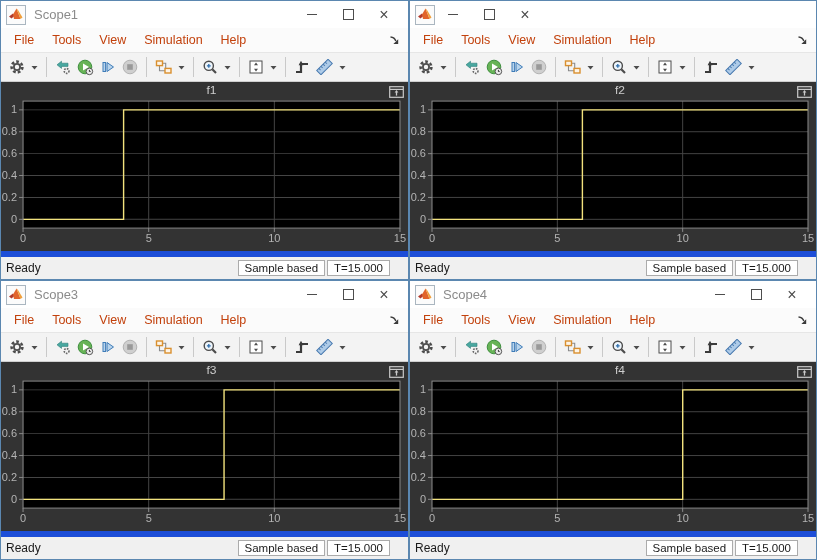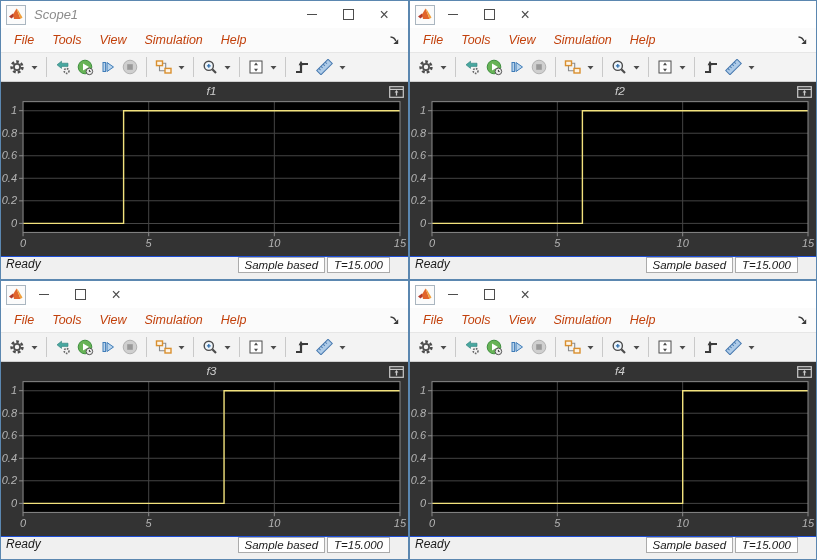--- a/index.html
+++ b/index.html
@@ -1,38 +1,38 @@
 <!DOCTYPE html>
 <html><head>
 <meta charset="utf-8">
 <style>
   html,body{margin:0;padding:0;}
   body{width:817px;height:560px;overflow:hidden;background:#222;
        font-family:"Liberation Sans",sans-serif;-webkit-font-smoothing:antialiased;}
   .grid{display:grid;grid-template-columns:409px 408px;grid-template-rows:280px 280px;width:817px;height:560px;}
-  .window{box-sizing:border-box;border:1px solid #5b87b0;background:#fff;display:flex;flex-direction:column;overflow:hidden;font-style:italic;}
+  .window{box-sizing:border-box;border:1px solid #5b87b0;background:#fff;display:flex;flex-direction:column;overflow:hidden;}
   .titlebar{flex:0 0 27px;background:#ffffff;display:flex;align-items:center;padding-left:5px;}
   .app-icon-box{width:18px;height:18px;border:1px solid #aab6c0;background:#fbfbfb;display:flex;align-items:center;justify-content:center;}
   .title-text{margin-left:8px;font-size:13px;color:#8b8b8b;flex:1;white-space:nowrap;}
   .win-controls{display:flex;align-items:center;margin-right:6px;}
   .win-btn{width:36px;height:22px;display:flex;align-items:center;justify-content:center;color:#4d4d4d;}
   .min-bar{width:10px;height:1px;background:#4d4d4d;}
   .max-box{width:9px;height:9px;border:1px solid #4d4d4d;}
   .close-glyph{font-size:16px;line-height:16px;color:#4d4d4d;}
   .menubar{flex:0 0 24px;background:#fbfbfb;display:flex;align-items:center;padding:0 8px 0 4px;}
   .menu-item{font-size:12.5px;color:#c2410c;padding:3px 9px;cursor:default;}
   .dock-btn{margin-left:auto;display:flex;align-items:center;}
   .toolbar{flex:0 0 28px;background:#f3f3f3;border-top:1px solid #e6e6e6;border-bottom:1px solid #cfcfcf;display:flex;align-items:center;padding:0 5px;}
   .tbtn{height:24px;display:flex;align-items:center;justify-content:center;padding:0 3px;}
   .caret-btn{height:24px;display:flex;align-items:center;justify-content:center;padding:0 3px;}
   .sep{width:1px;height:20px;background:#c9c9c9;margin:0 5px;}
   .plotarea{flex:1;background:#333333;position:relative;}
   .plot-svg{position:absolute;left:0;top:0;width:100%;height:100%;display:block;}
   .max-axes-btn{position:absolute;top:3px;right:4px;width:16px;height:13px;display:flex;align-items:center;justify-content:center;}
-  .statusbar{flex:0 0 22px;background:#f0f0f0;border-top:1px solid #1d4ed8;display:flex;align-items:flex-start;padding-left:5px;font-size:12px;color:#1a1a1a;}
+  .statusbar{flex:0 0 22px;background:#f0f0f0;border-top:6px solid #1d4ed8;display:flex;align-items:center;padding-left:5px;font-size:12px;color:#1a1a1a;}
   .status-right{margin-left:auto;display:flex;gap:2px;margin-right:18px;}
   .status-box{border:1px solid #ababab;background:#ffffff;padding:1px 6px;font-size:11.5px;color:#1a1a1a;white-space:nowrap;}
 </style>
 </head>
 <body>
 
 <div class="grid">
   <div class="window">
 
     <div class="titlebar">
@@ -421,20 +421,21 @@
   <div class="window">
 
     <div class="titlebar">
       <span class="app-icon-box">
         <svg width="14" height="13" viewBox="0 0 14 13">
           <polygon points="0,8.5 4,5.5 6,7.5 2.5,10.5" fill="#b23c2e"></polygon>
           <polygon points="4,6.5 7.5,0.5 11.5,11 5,11" fill="#e1642c"></polygon>
           <polygon points="7.5,0.5 11.5,11 13.5,9.5 9,2" fill="#f0a03c"></polygon>
         </svg>
       </span>
+      <span class="title-text">Scope3</span>
       <span class="win-controls">
         <span class="win-btn">
             <span class="min-bar"></span>
           </span>
         <span class="win-btn">
             <span class="max-box"></span>
           </span>
         <span class="win-btn">
             <span class="close-glyph">×</span>
           </span>
@@ -613,20 +614,21 @@
   <div class="window">
 
     <div class="titlebar">
       <span class="app-icon-box">
         <svg width="14" height="13" viewBox="0 0 14 13">
           <polygon points="0,8.5 4,5.5 6,7.5 2.5,10.5" fill="#b23c2e"></polygon>
           <polygon points="4,6.5 7.5,0.5 11.5,11 5,11" fill="#e1642c"></polygon>
           <polygon points="7.5,0.5 11.5,11 13.5,9.5 9,2" fill="#f0a03c"></polygon>
         </svg>
       </span>
+      <span class="title-text">Scope4</span>
       <span class="win-controls">
         <span class="win-btn">
             <span class="min-bar"></span>
           </span>
         <span class="win-btn">
             <span class="max-box"></span>
           </span>
         <span class="win-btn">
             <span class="close-glyph">×</span>
           </span>

